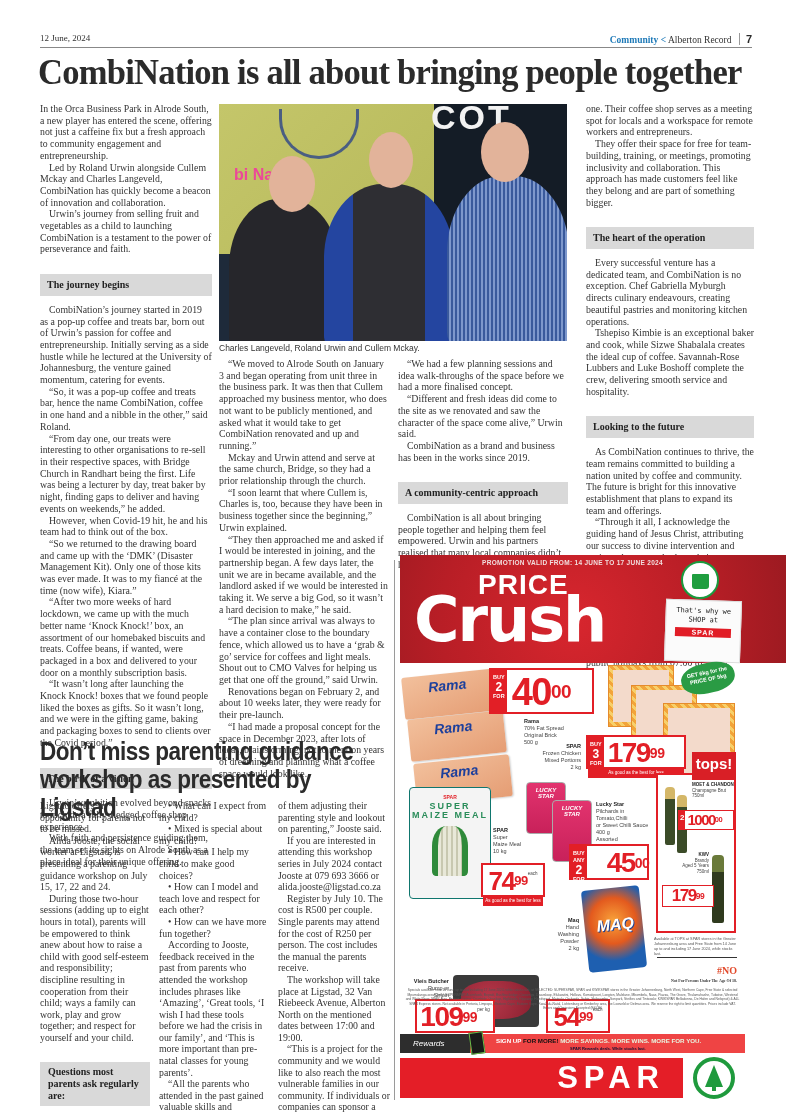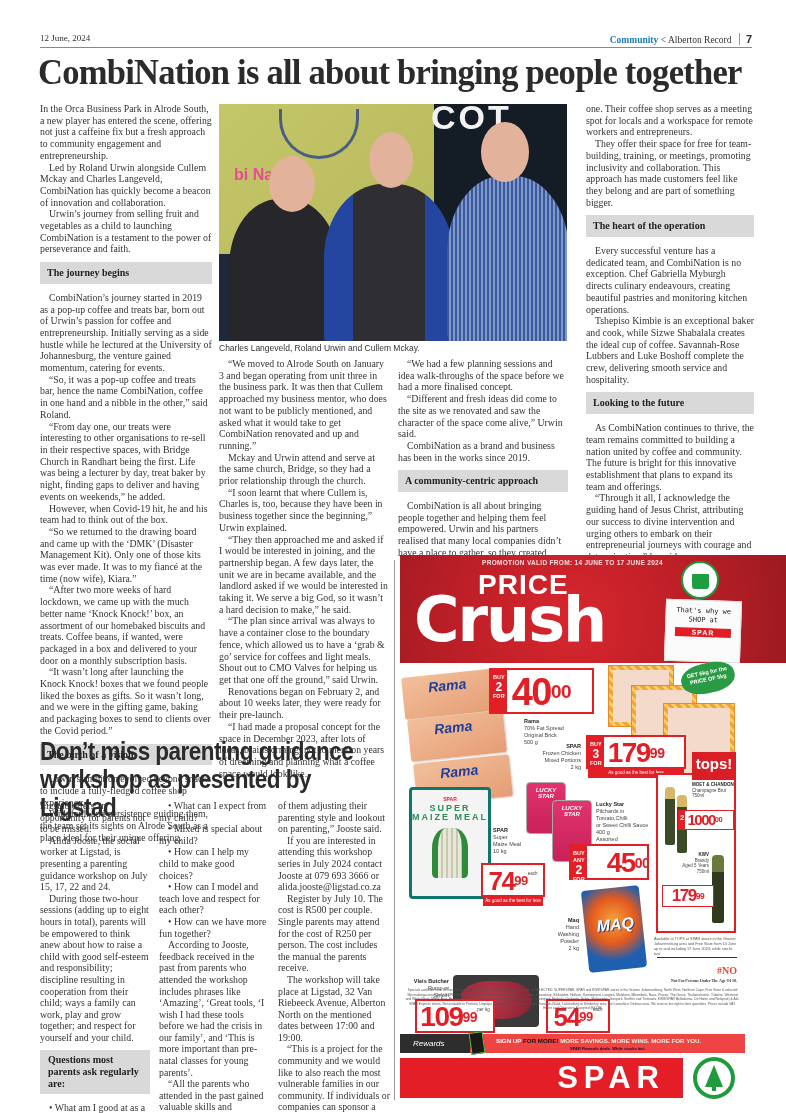--- a/index.html
+++ b/index.html
@@ -13,21 +13,21 @@
   .folio .sep { color: #1f7ab8; font-weight: bold; }
   .folio .paper { color: #333; }
   .folio .pgno { display: inline-block; border-left: 1px solid #999; padding-left: 6px; margin-left: 5px; font-weight: bold; font-size: 11px; font-family: "Liberation Sans", sans-serif; }
   .rule { position: absolute; left: 40px; top: 47px; width: 712px; height: 1px; background: #888; }
 
   .headline1 { position: absolute; left: 38px; top: 51px; width: 720px; font-family: "Liberation Serif", serif; font-size: 36px; line-height: 42px; color: #2b2b2b; letter-spacing: -0.8px; transform: scaleX(0.96); transform-origin: left; white-space: nowrap; }
 
   .col { position: absolute; font-size: 9.8px; line-height: 11.7px; color: #333; }
   .col p { text-indent: 9px; }
   .col p.noindent { text-indent: 0; }
-  .subhead { background: #d9d9d9; font-weight: bold; font-size: 10px; padding: 5px 7px; margin: 7px 0 8px 0; color: #222; }
+  .subhead { background: #d9d9d9; font-weight: bold; font-size: 10px; padding: 5px 7px; margin: 19px 0 8px 0; color: #222; }
 
   .photo { position: absolute; left: 219px; top: 104px; width: 348px; height: 237px; overflow: hidden; background: #1e2a3a; }
   .photo .yellow { position: absolute; left: 0; top: 0; width: 220px; height: 150px; background: linear-gradient(135deg, #c4c66a, #b7b95a); }
   .photo .dark { position: absolute; left: 215px; top: 0; width: 133px; height: 237px; background: #141c26; }
   .photo .cup { position: absolute; left: 60px; top: 5px; width: 80px; height: 50px; border: 3px solid #4a5e82; border-top: none; border-radius: 0 0 40px 40px; }
   .photo .signtext { position: absolute; left: 15px; top: 62px; color: #ec4899; font-family: "Liberation Sans", sans-serif; font-size: 16px; font-weight: bold; }
   .photo .bigletters { position: absolute; left: 212px; top: -6px; color: #f2f2f2; font-family: "Liberation Sans", sans-serif; font-weight: bold; font-size: 34px; letter-spacing: 3px; }
   .person { position: absolute; border-radius: 45% 45% 8% 8%; }
   .head { position: absolute; border-radius: 50%; background: #e2b39a; }
   .caption { position: absolute; left: 219px; top: 343px; font-family: "Liberation Sans", sans-serif; font-size: 8.5px; color: #333; }
@@ -62,21 +62,21 @@
   .pricebox .tag { position: absolute; left: 0; bottom: -11px; width: 100%; height: 10px; background: #e21f26; color: #fff; font-size: 4.5px; text-align: center; line-height: 10px; font-weight: normal; }
   .pricebox .unit { font-size: 4.5px; color: #444; font-weight: normal; align-self: flex-end; margin-bottom: 5px; }
 
   .pdesc { position: absolute; font-size: 5.5px; line-height: 7px; color: #444; font-family: "Liberation Sans", sans-serif; }
   .pdesc b { color: #222; }
 
   .chicken-pack { position: absolute; width: 66px; height: 62px; background: repeating-linear-gradient(45deg, #f2a43a 0 3px, #f7d06a 3px 6px); border: 1px solid #e58b2b; padding: 4px; }
   .chicken-pack .inner { width: 100%; height: 100%; background: #f3dacb; }
   .green-badge { position: absolute; left: 286px; top: 108px; width: 54px; height: 30px; background: #2a9b44; color: #fff; border-radius: 45%; transform: rotate(-12deg); font-size: 5.5px; font-weight: bold; text-align: center; padding-top: 6px; line-height: 7px; }
 
-  .maize-bag { position: absolute; left: 14px; top: 232px; width: 82px; height: 112px; background: #f4f4f4; border: 3px solid #0f766e; border-radius: 4px; text-align: center; }
+  .maize-bag { position: absolute; left: 14px; top: 232px; width: 82px; height: 112px; background: #f4f4f4; border: 1px solid #0f766e; border-radius: 4px; text-align: center; }
   .maize-bag .brand { margin-top: 6px; font-size: 5px; color: #e21f26; font-weight: bold; }
   .maize-bag .name { color: #2a8d5a; font-size: 9px; line-height: 9px; font-weight: bold; letter-spacing: 2px; margin-top: 2px; }
   .maize-bag .corn { margin: 6px auto 0 auto; width: 36px; height: 50px; background: repeating-linear-gradient(90deg, #e8e8d8 0 3px, #c8c8b0 3px 5px); border-radius: 40% 40% 10% 10%; border-left: 6px solid #2f8a3a; border-right: 6px solid #2f8a3a; }
 
   .can { position: absolute; width: 40px; height: 52px; border-radius: 4px; background: linear-gradient(180deg, #e2336e 0%, #c8215a 100%); border: 1px solid #aaa; }
   .can .lbl { color: #fff; font-weight: bold; font-style: italic; font-size: 6px; text-align: center; margin-top: 4px; }
 
   .tops-panel { position: absolute; left: 261px; top: 218px; width: 80px; height: 160px; border: 2px solid #e21f26; background: #fff; }
   .tops-logo { position: absolute; left: 297px; top: 197px; width: 44px; height: 28px; background: #d91f26; color: #fff; font-weight: bold; font-size: 15px; text-align: center; line-height: 24px; }
   .bottle { position: absolute; width: 10px; height: 58px; border-radius: 4px 4px 2px 2px; background: linear-gradient(180deg, #d4b768 0 20%, #3b4b28 20% 100%); }

